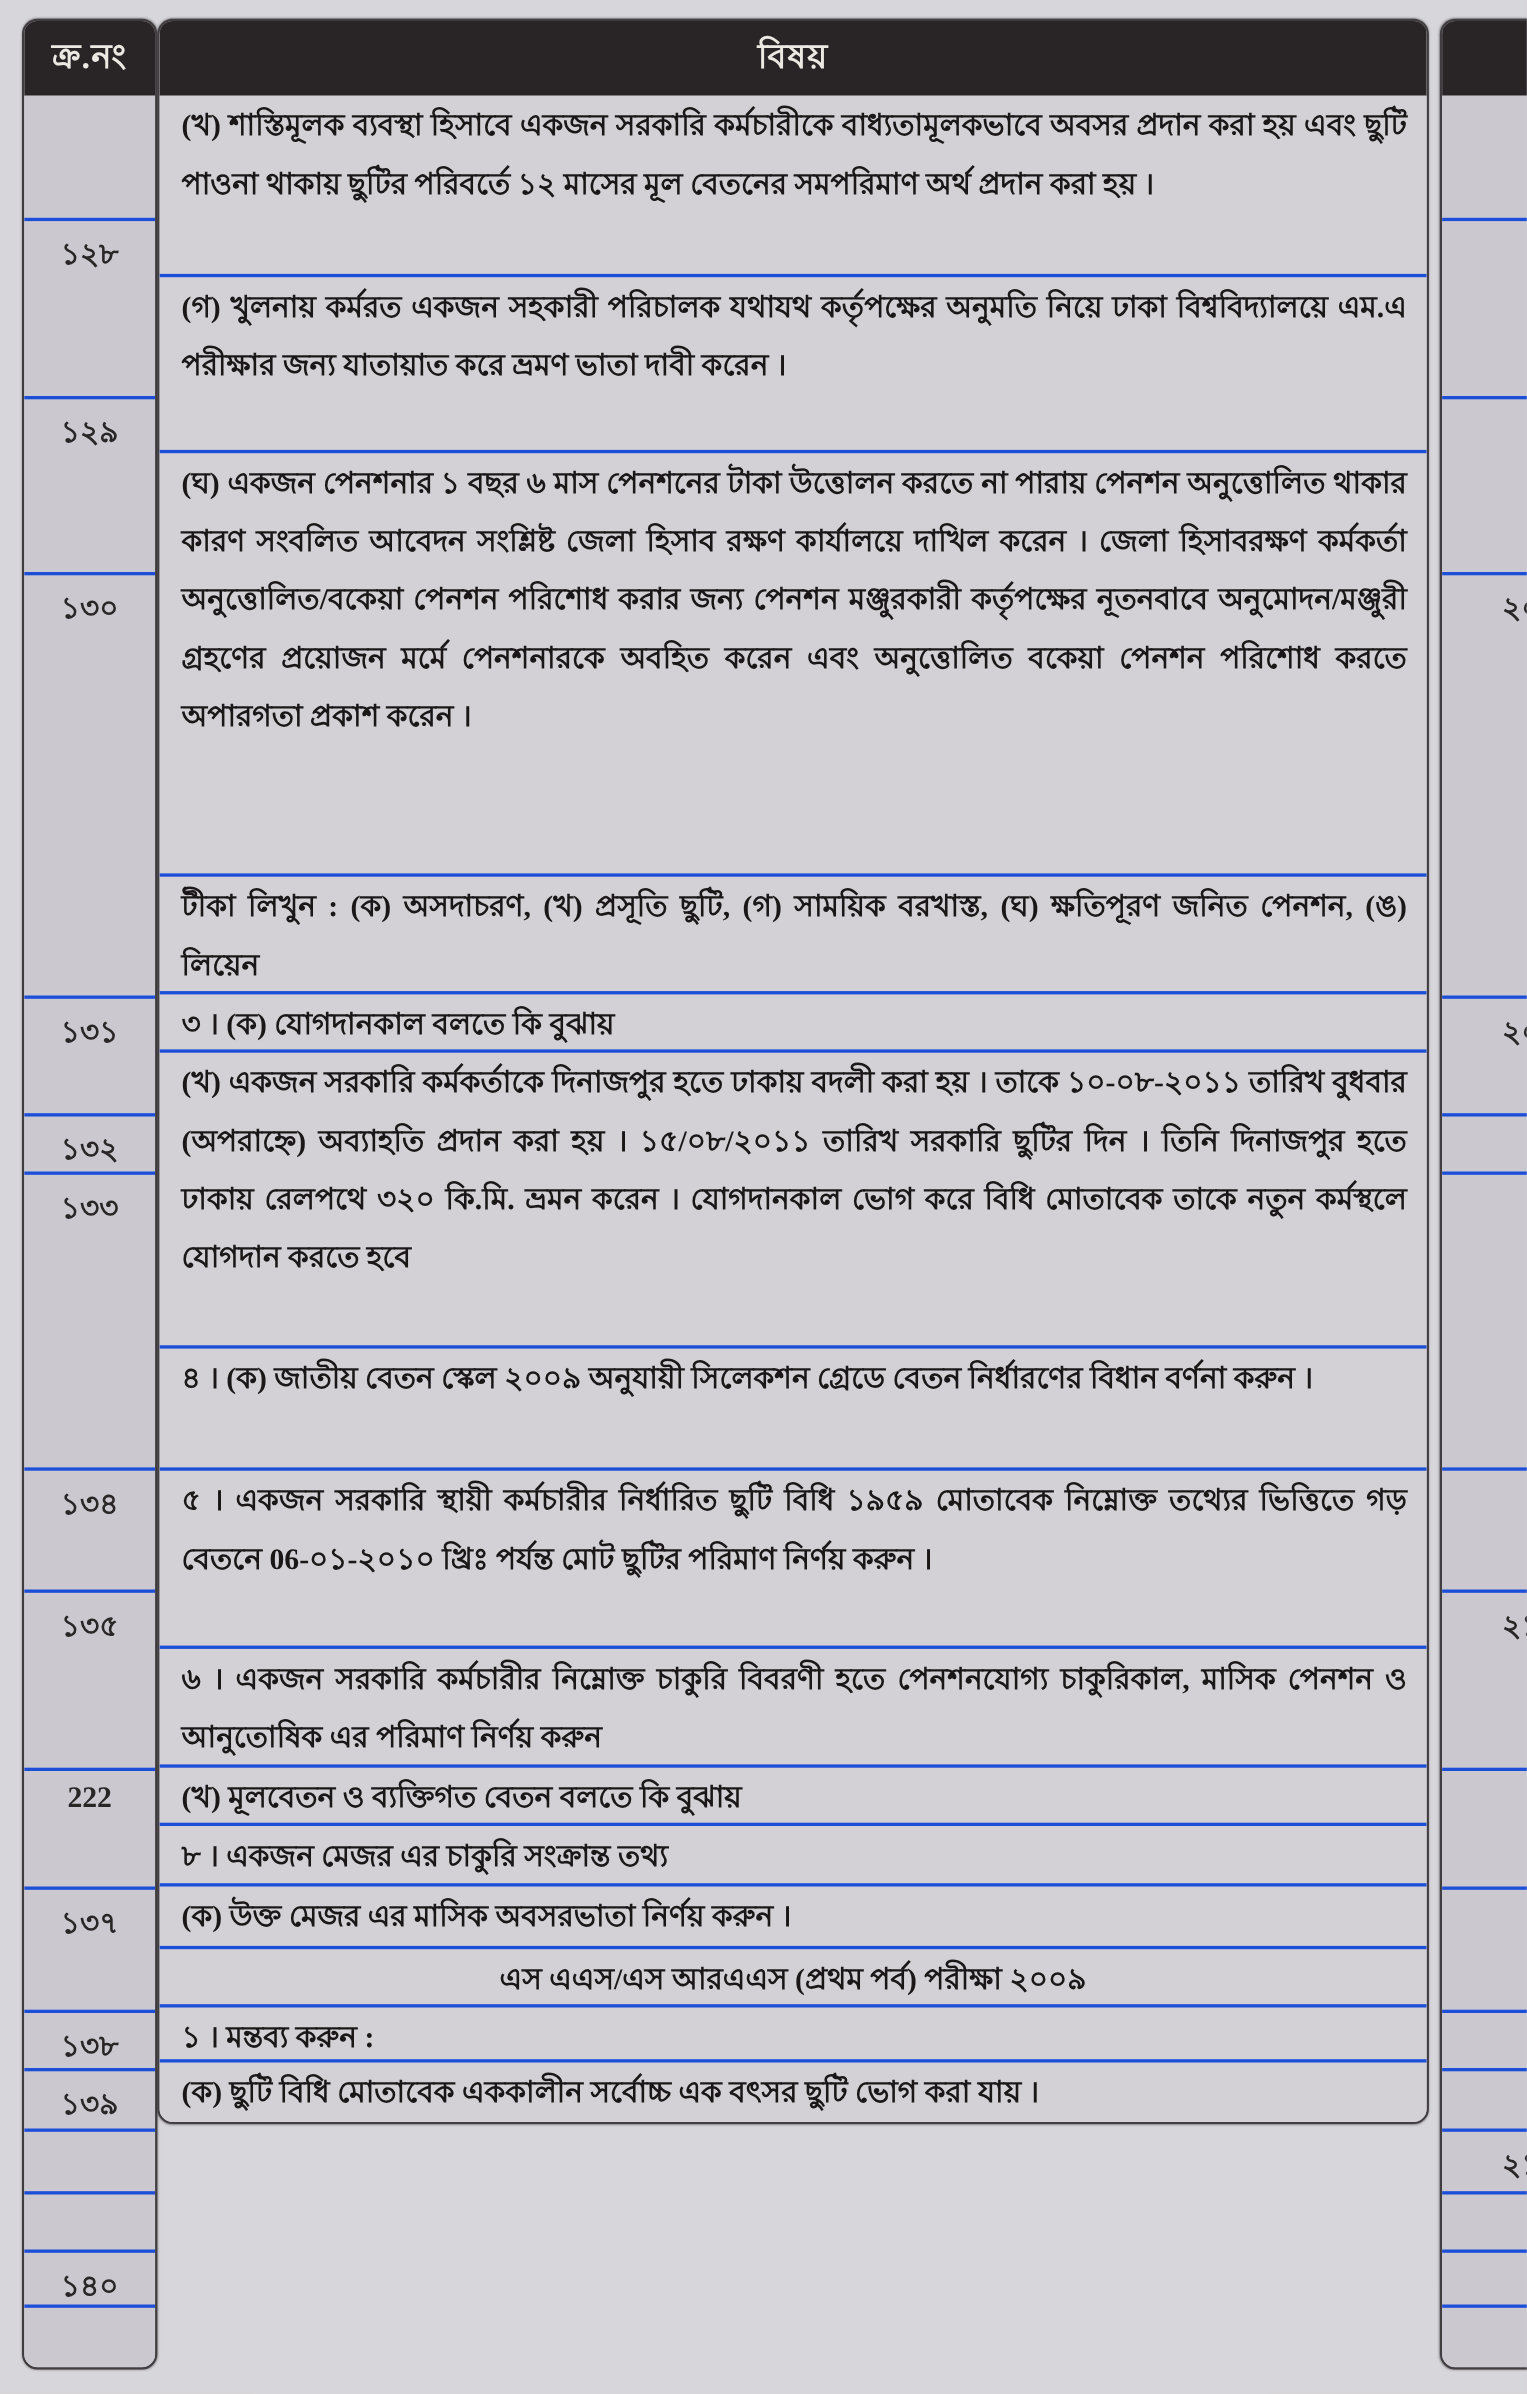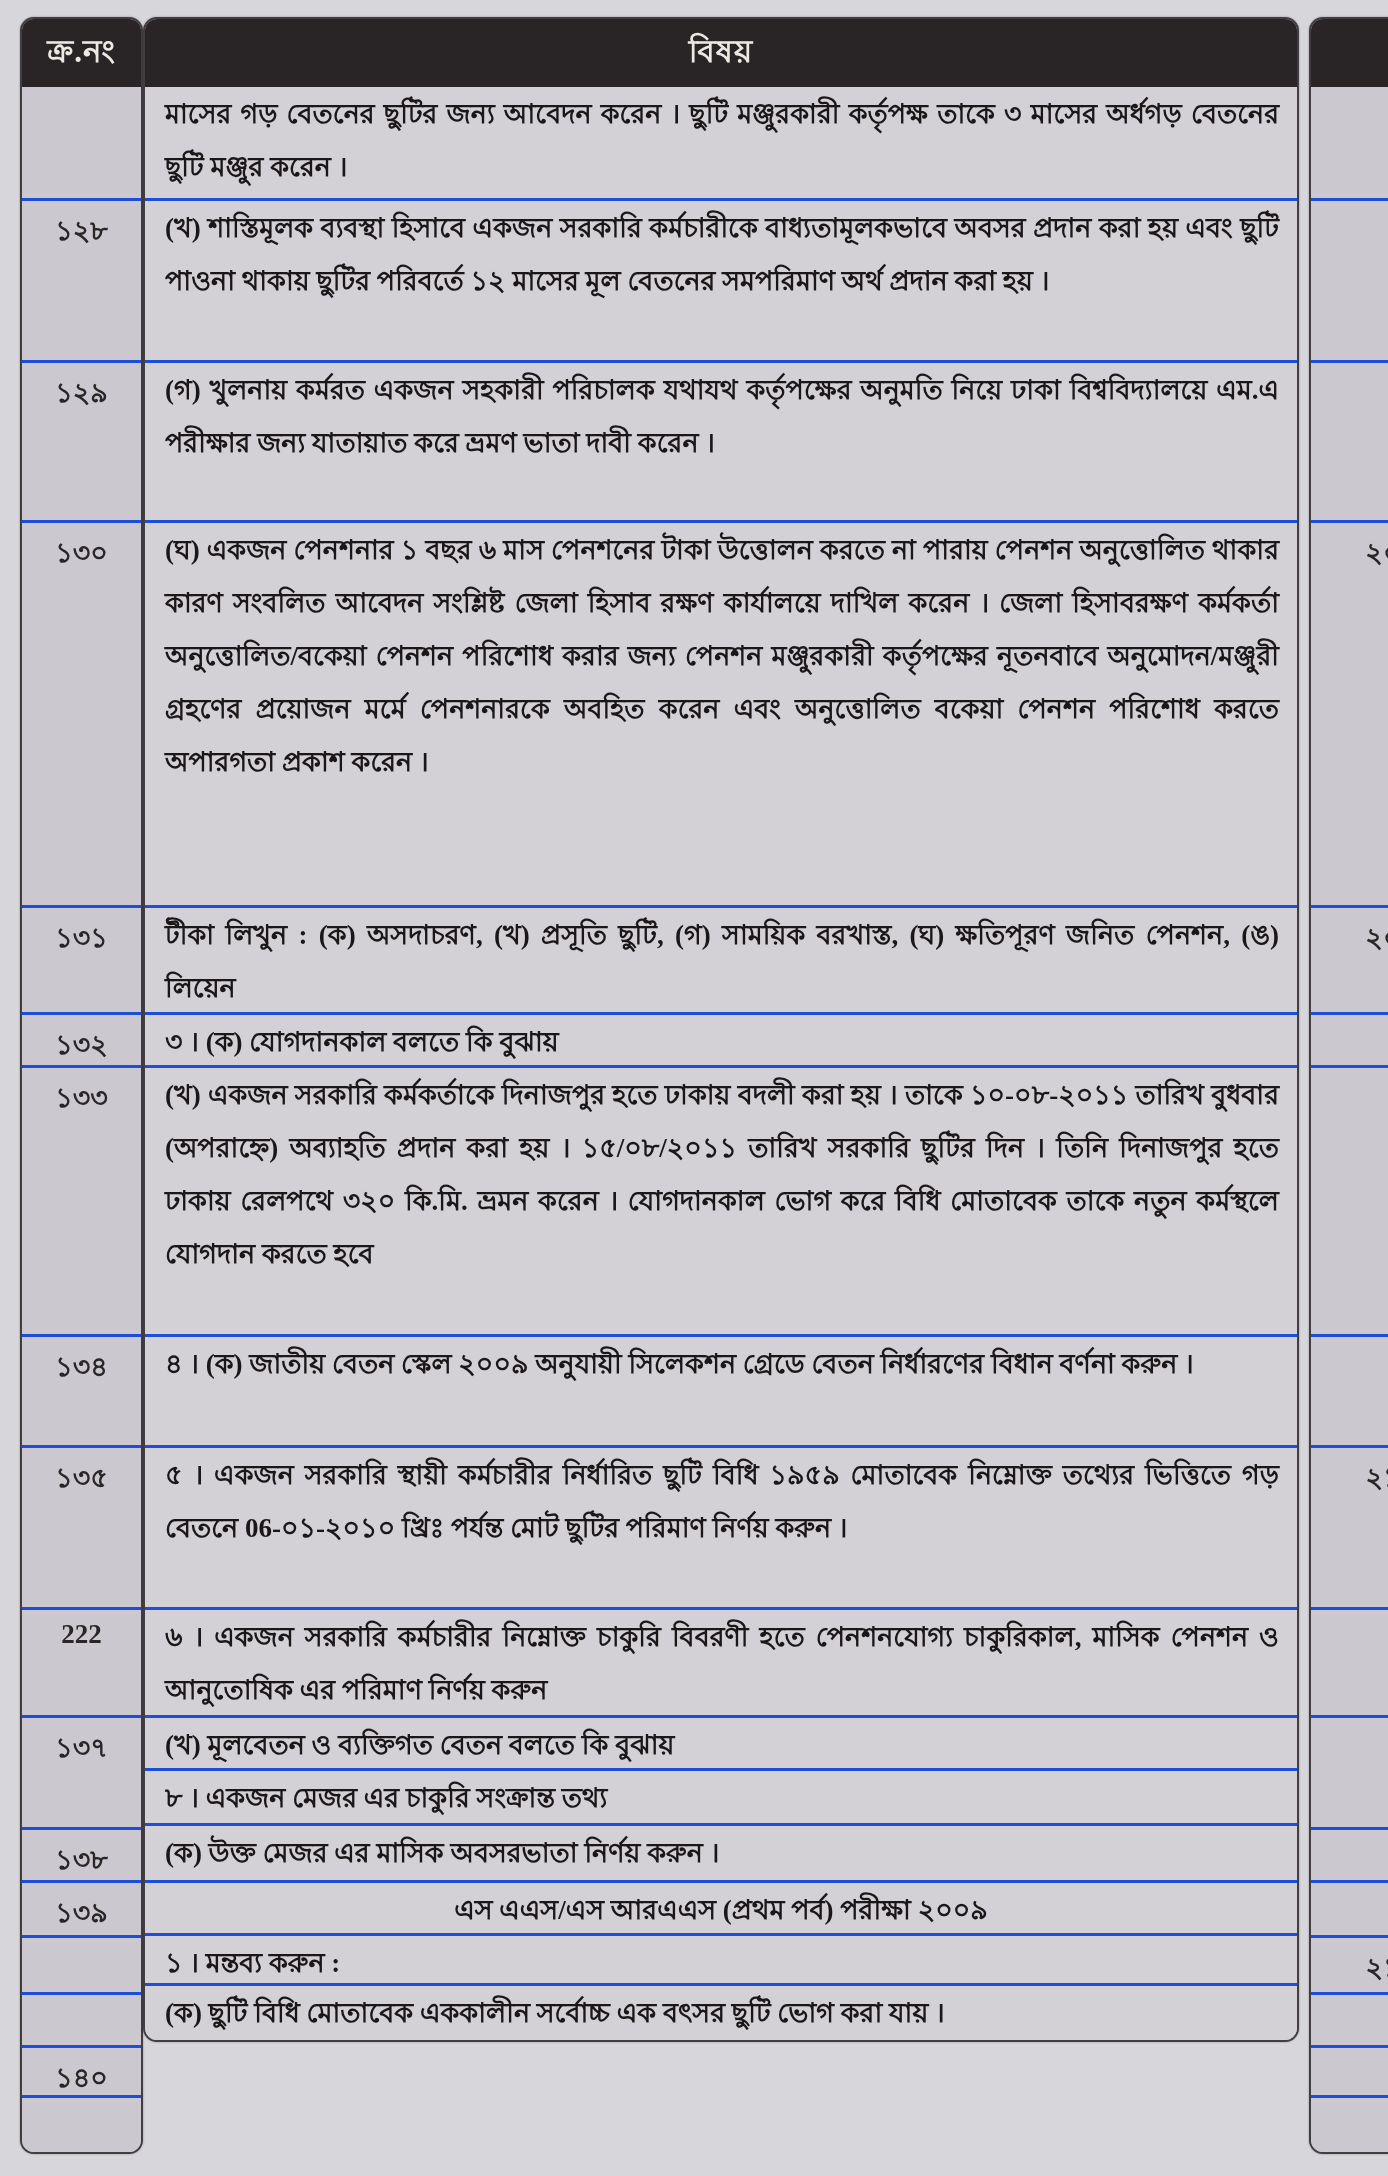--- a/index.html
+++ b/index.html
@@ -112,21 +112,20 @@
         <div class="cell" style="height: 50px;">১৪০</div>
         <div class="cell" style="height: 57px;"></div>
       </div>
   </div>
 
   <div class="col col-subject">
     <div class="col-header">
       <span>বিষয়</span>
     </div>
     <div id="subject-body">
-        <div class="cell" style="height: 111px;">মাসের গড় বেতনের ছুটির জন্য আবেদন করেন । ছুটি মঞ্জুরকারী কর্তৃপক্ষ তাকে ৩ মাসের অর্ধগড় বেতনের ছুটি মঞ্জুর করেন ।</div>
         <div class="cell" style="height: 162px;">(খ) শাস্তিমূলক ব্যবস্থা হিসাবে একজন সরকারি কর্মচারীকে বাধ্যতামূলকভাবে অবসর প্রদান করা হয় এবং ছুটি পাওনা থাকায় ছুটির পরিবর্তে ১২ মাসের মূল বেতনের সমপরিমাণ অর্থ প্রদান করা হয় ।</div>
         <div class="cell" style="height: 160px;">(গ) খুলনায় কর্মরত একজন সহকারী পরিচালক যথাযথ কর্তৃপক্ষের অনুমতি নিয়ে ঢাকা বিশ্ববিদ্যালয়ে এম.এ পরীক্ষার জন্য যাতায়াত করে ভ্রমণ ভাতা দাবী করেন ।</div>
         <div class="cell" style="height: 385px;">(ঘ) একজন পেনশনার ১ বছর ৬ মাস পেনশনের টাকা উত্তোলন করতে না পারায় পেনশন অনুত্তোলিত থাকার কারণ সংবলিত আবেদন সংশ্লিষ্ট জেলা হিসাব রক্ষণ কার্যালয়ে দাখিল করেন । জেলা হিসাবরক্ষণ কর্মকর্তা অনুত্তোলিত/বকেয়া পেনশন পরিশোধ করার জন্য পেনশন মঞ্জুরকারী কর্তৃপক্ষের নূতনবাবে অনুমোদন/মঞ্জুরী গ্রহণের প্রয়োজন মর্মে পেনশনারকে অবহিত করেন এবং অনুত্তোলিত বকেয়া পেনশন পরিশোধ করতে অপারগতা প্রকাশ করেন ।</div>
         <div class="cell" style="height: 107px;">টীকা লিখুন : (ক) অসদাচরণ, (খ) প্রসূতি ছুটি, (গ) সাময়িক বরখাস্ত, (ঘ) ক্ষতিপূরণ জনিত পেনশন, (ঙ) লিয়েন</div>
         <div class="cell" style="height: 53px;">৩ । (ক) যোগদানকাল বলতে কি বুঝায়</div>
         <div class="cell" style="height: 269px;">(খ) একজন সরকারি কর্মকর্তাকে দিনাজপুর হতে ঢাকায় বদলী করা হয় । তাকে ১০-০৮-২০১১ তারিখ বুধবার (অপরাহ্নে) অব্যাহতি প্রদান করা হয় । ১৫/০৮/২০১১ তারিখ সরকারি ছুটির দিন । তিনি দিনাজপুর হতে ঢাকায় রেলপথে ৩২০ কি.মি. ভ্রমন করেন । যোগদানকাল ভোগ করে বিধি মোতাবেক তাকে নতুন কর্মস্থলে যোগদান করতে হবে</div>
         <div class="cell" style="height: 111px;">৪ । (ক) জাতীয় বেতন স্কেল ২০০৯ অনুযায়ী সিলেকশন গ্রেডে বেতন নির্ধারণের বিধান বর্ণনা করুন ।</div>
         <div class="cell" style="height: 162px;">৫ । একজন সরকারি স্থায়ী কর্মচারীর নির্ধারিত ছুটি বিধি ১৯৫৯ মোতাবেক নিম্নোক্ত তথ্যের ভিত্তিতে গড় বেতনে 06-০১-২০১০ খ্রিঃ পর্যন্ত মোট ছুটির পরিমাণ নির্ণয় করুন ।</div>
         <div class="cell" style="height: 108px;">৬ । একজন সরকারি কর্মচারীর নিম্নোক্ত চাকুরি বিবরণী হতে পেনশনযোগ্য চাকুরিকাল, মাসিক পেনশন ও আনুতোষিক এর পরিমাণ নির্ণয় করুন</div>
         <div class="cell" style="height: 53px;">(খ) মূলবেতন ও ব্যক্তিগত বেতন বলতে কি বুঝায়</div>

